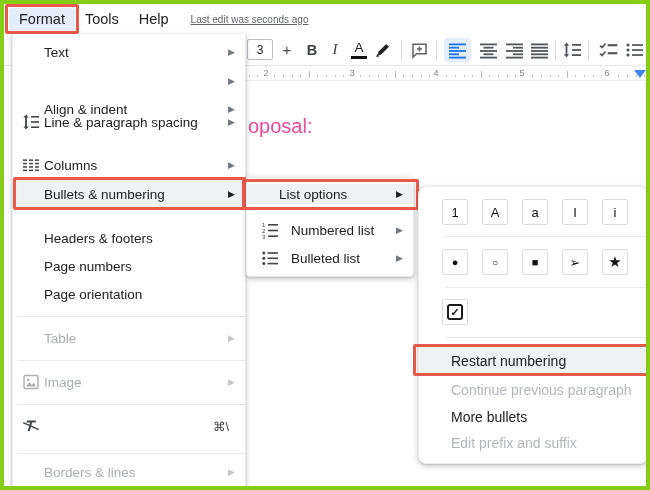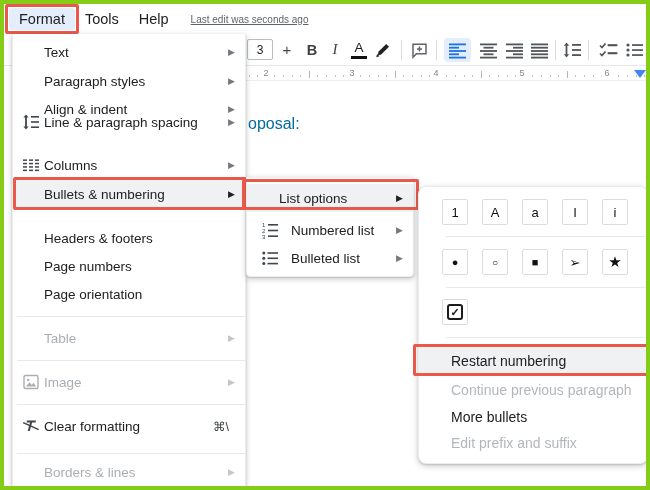--- a/index.html
+++ b/index.html
@@ -51,21 +51,21 @@
       background:repeating-linear-gradient(to right,#bcc0c4 0 1px,transparent 1px 8.6px); }
   .ruler .major { position:absolute; left:-17px; right:0; bottom:2px; height:7px;
       background:repeating-linear-gradient(to right,#b4b8bc 0 1px,transparent 1px 86px); }
   .ruler .num { position:absolute; top:1px; transform:translateX(-50%);
                 font-size:9px; color:#80868b; background:#fff; padding:0 3px; }
   .indent-marker { position:absolute; right:0px; bottom:2px; width:0; height:0;
                    border-left:6px solid transparent; border-right:6px solid transparent;
                    border-top:8px solid #4285f4; }
 
   
-  .doc-text { position:absolute; left:244px; top:111px; font-size:16px; color:#0369a1; }
+  .doc-text { position:absolute; left:244px; top:111px; font-size:20px; color:#ec4899; }
 
   
   .panel { position:absolute; background:#fff; border:1px solid #ececee;
            box-shadow:0 2px 6px rgba(60,64,67,.25), 0 1px 2px rgba(60,64,67,.2);
            z-index:20; }
   #panel-format { left:8px; top:30px; width:234px; height:455px; border-top:none; }
   #panel-bullets { left:242px; top:173px; width:168px; height:100px; border-radius:0 4px 4px 4px; }
   #panel-listopts { left:414px; top:182px; width:230px; height:278px; border-radius:8px; }
 
   .mrow { position:absolute; left:0; right:0; height:28px; display:flex;
@@ -216,21 +216,20 @@
   </div>
 
   <div class="doc-text">oposal:</div>
 
   <div class="panel" id="panel-format">
     <div class="mrow" style="top:4px">
       <span>Text</span>
       <span class="arrow">▶</span>
     </div>
     <div class="mrow" style="top:33px">
-      <span>Paragraph styles</span>
       <span class="arrow">▶</span>
     </div>
     <div class="mrow" style="top:61px">
       <span>Align &amp; indent</span>
       <span class="arrow">▶</span>
     </div>
     <div class="mrow" style="top:74px">
       <span class="micon">
         <svg width="18" height="18" viewBox="0 0 18 18" fill="#40464b">
           <path d="M4 1.5 L6.6 4.6 H4.9 V13.4 H6.6 L4 16.5 L1.4 13.4 H3.1 V4.6 H1.4 Z"></path>
@@ -295,32 +294,31 @@
       <span class="arrow">▶</span>
     </div>
     <div class="mdiv" style="top:370px"></div>
     <div class="mrow" style="top:378px">
       <span class="micon">
         <svg width="18" height="18" viewBox="0 0 18 18">
           <path d="M5 3.5 h9 l-.5 2 h-3.4 l-2.3 8.5 h-2.1 l2.3-8.5 H4.5 Z" fill="#40464b"></path>
           <rect x="0.5" y="8.4" width="17" height="1.5" transform="rotate(24 9 9)" fill="#40464b"></rect>
         </svg>
       </span>
-      <span>Clear formatting</span>
       <span class="shortcut">⌘\</span>
     </div>
     <div class="mdiv" style="top:419px"></div>
     <div class="mrow disabled" style="top:424px">
       <span>Borders &amp; lines</span>
       <span class="arrow">▶</span>
     </div>
   </div>
 
   <div class="panel" id="panel-bullets">
-    <div class="mrow hilite" style="top:6px; height:28px; padding-left:32px;">
+    <div class="mrow hilite" style="top:6px; height:20px; padding-left:32px;">
       <span>List options</span>
       <span class="arrow" style="color:#202124">▶</span>
     </div>
     <div class="mrow" style="top:38px; padding-left:44px;">
       <span class="micon" style="left:14px">
         <svg width="18" height="18" viewBox="0 0 18 18" fill="#40464b">
           <text x="1" y="6.2" font-size="6" fill="#40464b">1</text>
           <text x="1" y="12.2" font-size="6" fill="#40464b">2</text>
           <text x="1" y="18" font-size="6" fill="#40464b">3</text>
           <rect x="7" y="3" width="10" height="1.6"></rect>

